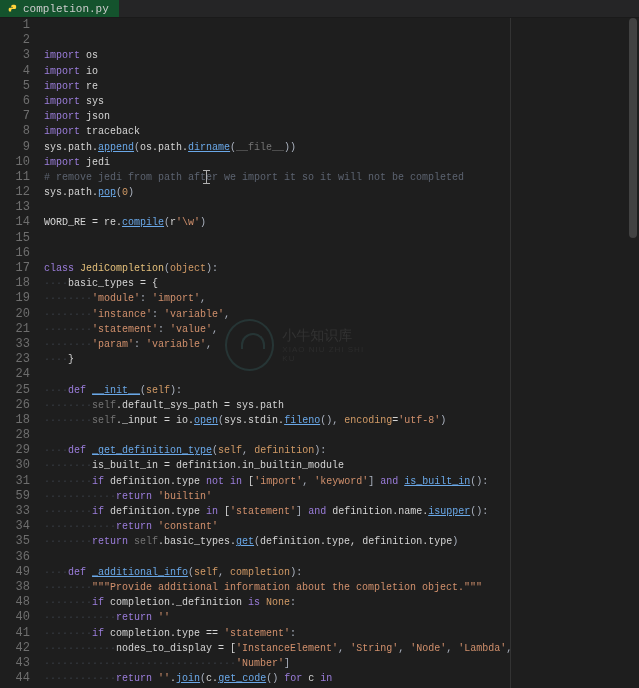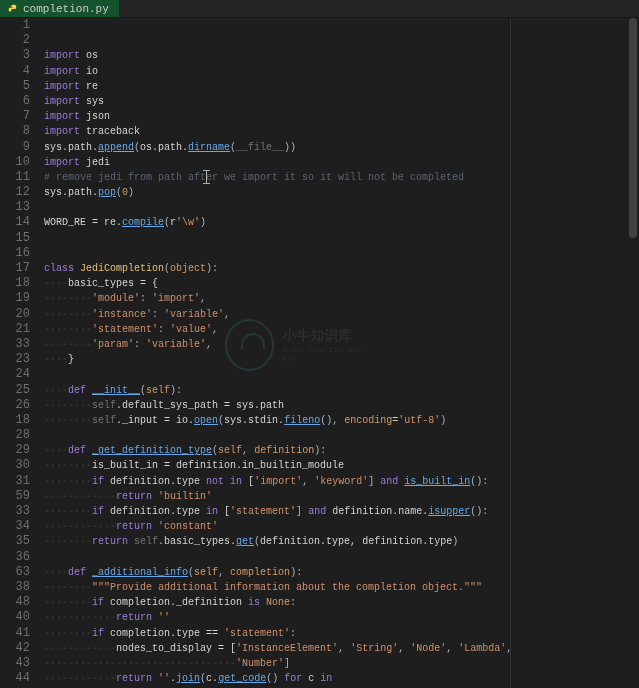--- a/index.html
+++ b/index.html
@@ -200,21 +200,21 @@
       <div>18</div>
       <div>28</div>
       <div>29</div>
       <div>30</div>
       <div>31</div>
       <div>59</div>
       <div>33</div>
       <div>34</div>
       <div>35</div>
       <div>36</div>
-      <div>63</div>
+      <div>49</div>
       <div>38</div>
       <div>48</div>
       <div>40</div>
       <div>41</div>
       <div>42</div>
       <div>43</div>
       <div>44</div>
     </div>
   <div class="code" id="code">
     <div class="code-line"><span class="kw-import">import</span><span class="text"> </span><span class="text">os</span></div><div class="code-line"><span class="kw-import">import</span><span class="text"> </span><span class="text">io</span></div><div class="code-line"><span class="kw-import">import</span><span class="text"> </span><span class="text">re</span></div><div class="code-line"><span class="kw-import">import</span><span class="text"> </span><span class="text">sys</span></div><div class="code-line"><span class="kw-import">import</span><span class="text"> </span><span class="text">json</span></div><div class="code-line"><span class="kw-import">import</span><span class="text"> </span><span class="text">traceback</span></div><div class="code-line"><span class="text">sys.path.</span><span class="fn">append</span><span class="punc">(</span><span class="text">os.path.</span><span class="fn">dirname</span><span class="punc">(</span><span class="self">__file__</span><span class="punc">))</span></div><div class="code-line"><span class="kw-import">import</span><span class="text"> </span><span class="text">jedi</span></div><div class="code-line"><span class="cmt"># remove jedi from path after we import it so it will not be completed</span></div><div class="code-line"><span class="text">sys.path.</span><span class="fn">pop</span><span class="punc">(</span><span class="num">0</span><span class="punc">)</span></div><div class="code-line"></div><div class="code-line"><span class="text">WORD_RE </span><span class="op">=</span><span class="text"> re.</span><span class="fn">compile</span><span class="punc">(</span><span class="text">r</span><span class="str">'\w'</span><span class="punc">)</span></div><div class="code-line"></div><div class="code-line"></div><div class="code-line"><span class="kw">class</span><span class="text"> </span><span class="cls">JediCompletion</span><span class="punc">(</span><span class="param">object</span><span class="punc">):</span></div><div class="code-line"><span class="dots">····</span><span class="text">basic_types </span><span class="op">=</span><span class="text"> {</span></div><div class="code-line"><span class="dots">········</span><span class="str">'module'</span><span class="punc">: </span><span class="str">'import'</span><span class="punc">,</span></div><div class="code-line"><span class="dots">········</span><span class="str">'instance'</span><span class="punc">: </span><span class="str">'variable'</span><span class="punc">,</span></div><div class="code-line"><span class="dots">········</span><span class="str">'statement'</span><span class="punc">: </span><span class="str">'value'</span><span class="punc">,</span></div><div class="code-line"><span class="dots">········</span><span class="str">'param'</span><span class="punc">: </span><span class="str">'variable'</span><span class="punc">,</span></div><div class="code-line"><span class="dots">····</span><span class="text">}</span></div><div class="code-line"></div><div class="code-line"><span class="dots">····</span><span class="kw">def</span><span class="text"> </span><span class="fn">__init__</span><span class="punc">(</span><span class="param">self</span><span class="punc">):</span></div><div class="code-line"><span class="dots">········</span><span class="self">self</span><span class="text">.default_sys_path </span><span class="op">=</span><span class="text"> sys.path</span></div><div class="code-line"><span class="dots">········</span><span class="self">self</span><span class="text">._input </span><span class="op">=</span><span class="text"> io.</span><span class="fn">open</span><span class="punc">(</span><span class="text">sys.stdin.</span><span class="fn">fileno</span><span class="punc">(), </span><span class="param">encoding</span><span class="op">=</span><span class="str">'utf-8'</span><span class="punc">)</span></div><div class="code-line"></div><div class="code-line"><span class="dots">····</span><span class="kw">def</span><span class="text"> </span><span class="fn">_get_definition_type</span><span class="punc">(</span><span class="param">self</span><span class="punc">, </span><span class="param">definition</span><span class="punc">):</span></div><div class="code-line"><span class="dots">········</span><span class="text">is_built_in </span><span class="op">=</span><span class="text"> definition.in_builtin_module</span></div><div class="code-line"><span class="dots">········</span><span class="kw">if</span><span class="text"> definition.type </span><span class="kw">not</span><span class="text"> </span><span class="kw">in</span><span class="text"> [</span><span class="str">'import'</span><span class="punc">, </span><span class="str">'keyword'</span><span class="punc">] </span><span class="kw">and</span><span class="text"> </span><span class="fn">is_built_in</span><span class="punc">():</span></div><div class="code-line"><span class="dots">············</span><span class="kw">return</span><span class="text"> </span><span class="str">'builtin'</span></div><div class="code-line"><span class="dots">········</span><span class="kw">if</span><span class="text"> definition.type </span><span class="kw">in</span><span class="text"> [</span><span class="str">'statement'</span><span class="punc">] </span><span class="kw">and</span><span class="text"> definition.name.</span><span class="fn">isupper</span><span class="punc">():</span></div><div class="code-line"><span class="dots">············</span><span class="kw">return</span><span class="text"> </span><span class="str">'constant'</span></div><div class="code-line"><span class="dots">········</span><span class="kw">return</span><span class="text"> </span><span class="self">self</span><span class="text">.basic_types.</span><span class="fn">get</span><span class="punc">(</span><span class="text">definition.type, definition.type</span><span class="punc">)</span></div><div class="code-line"></div><div class="code-line"><span class="dots">····</span><span class="kw">def</span><span class="text"> </span><span class="fn">_additional_info</span><span class="punc">(</span><span class="param">self</span><span class="punc">, </span><span class="param">completion</span><span class="punc">):</span></div><div class="code-line"><span class="dots">········</span><span class="str">"""Provide additional information about the completion object."""</span></div><div class="code-line"><span class="dots">········</span><span class="kw">if</span><span class="text"> completion._definition </span><span class="kw">is</span><span class="text"> </span><span class="param">None</span><span class="punc">:</span></div><div class="code-line"><span class="dots">············</span><span class="kw">return</span><span class="text"> </span><span class="str">''</span></div><div class="code-line"><span class="dots">········</span><span class="kw">if</span><span class="text"> completion.type </span><span class="op">==</span><span class="text"> </span><span class="str">'statement'</span><span class="punc">:</span></div><div class="code-line"><span class="dots">············</span><span class="text">nodes_to_display </span><span class="op">=</span><span class="text"> [</span><span class="str">'InstanceElement'</span><span class="punc">, </span><span class="str">'String'</span><span class="punc">, </span><span class="str">'Node'</span><span class="punc">, </span><span class="str">'Lambda'</span><span class="punc">,</span></div><div class="code-line"><span class="dots">································</span><span class="str">'Number'</span><span class="punc">]</span></div><div class="code-line"><span class="dots">············</span><span class="kw">return</span><span class="text"> </span><span class="str">''</span><span class="text">.</span><span class="fn">join</span><span class="punc">(</span><span class="text">c.</span><span class="fn">get_code</span><span class="punc">() </span><span class="kw">for</span><span class="text"> c </span><span class="kw">in</span></div><div class="code-line"><span class="dots">···························</span><span class="text">completion._definition.children </span><span class="kw">if</span><span class="text"> </span><span class="fn">type</span><span class="punc">(</span><span class="text">c</span><span class="punc">).</span><span class="self">__name__</span></div><div class="cursor"></div>

